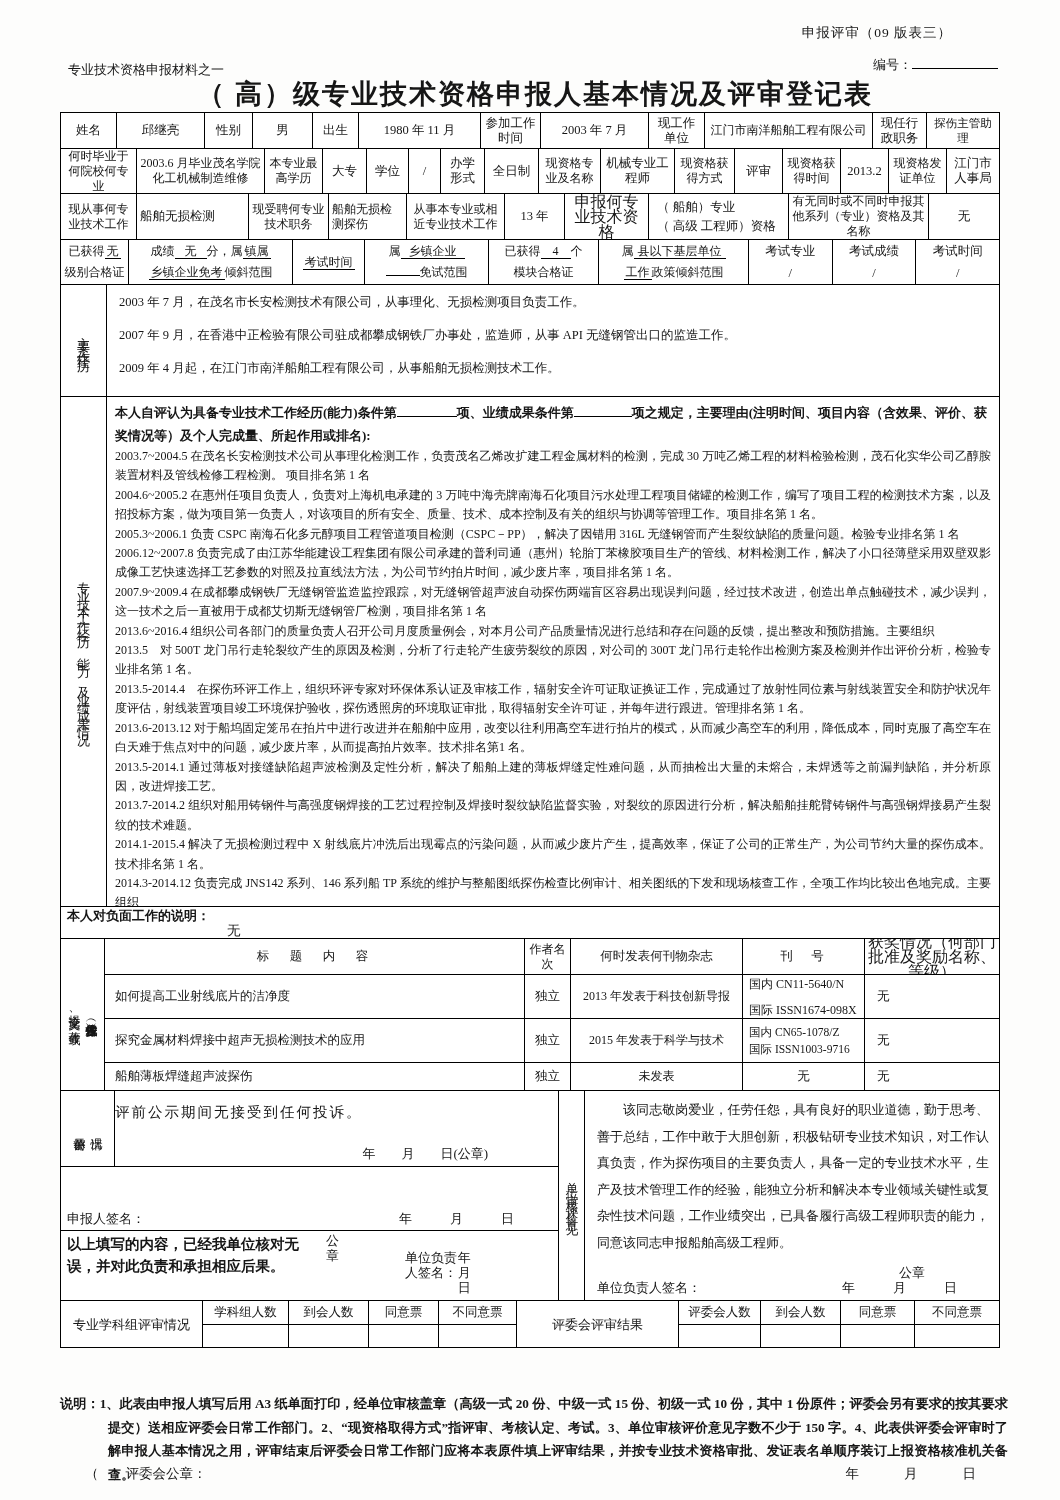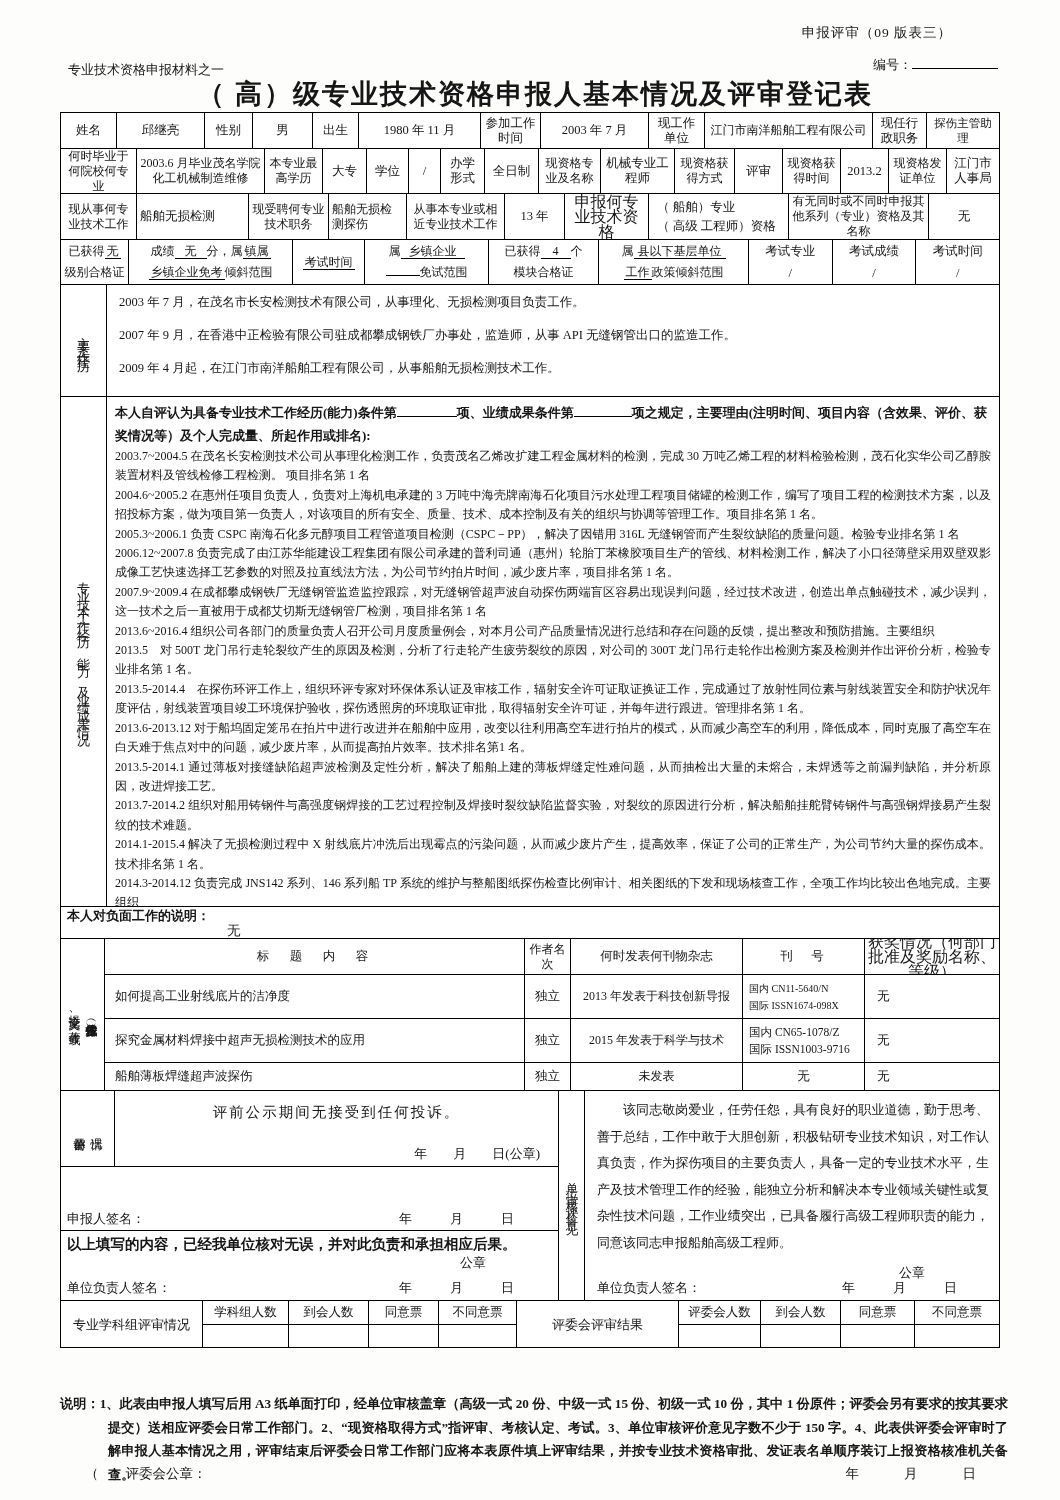--- a/index.html
+++ b/index.html
@@ -191,21 +191,21 @@
         <div class="c pub-h" style="width:420px; letter-spacing:4px">标　题　内　容</div>
         <div class="c pub-h" style="width:46px; font-size:12px">作者名次</div>
         <div class="c pub-h" style="width:172px">何时发表何刊物杂志</div>
         <div class="c pub-h" style="width:122px; letter-spacing:3px">刊　号</div>
         <div class="c pub-h endc grow" style="font-size:16px">获奖情况（何部门批准及奖励名称、等级）</div>
       </div>
       <div style="display:flex; border-bottom:1px solid #000; height:44px">
         <div class="c leftal" style="width:420px; padding-left:10px">如何提高工业射线底片的洁净度</div>
         <div class="c" style="width:46px">独立</div>
         <div class="c" style="width:172px; font-size:12px">2013 年发表于科技创新导报</div>
-        <div class="c leftal pre" style="width:122px; font-size:10px; line-height:17px; padding-left:6px">国内 CN11-5640/N
+        <div class="c leftal pre" style="width:122px; font-size:12px; line-height:26px; padding-left:6px">国内 CN11-5640/N
 国际 ISSN1674-098X</div>
         <div class="c endc grow leftal" style="padding-left:12px">无</div>
       </div>
       <div style="display:flex; border-bottom:1px solid #000; height:44px">
         <div class="c leftal" style="width:420px; padding-left:10px">探究金属材料焊接中超声无损检测技术的应用</div>
         <div class="c" style="width:46px">独立</div>
         <div class="c" style="width:172px; font-size:12px">2015 年发表于科学与技术</div>
         <div class="c leftal pre" style="width:122px; font-size:11.5px; line-height:17px; padding-left:6px">国内 CN65-1078/Z
 国际 ISSN1003-9716</div>
         <div class="c endc grow leftal" style="padding-left:12px">无</div>
@@ -220,32 +220,32 @@
     </div>
   </div>
 
   <div class="r" style="height:210px">
     <div style="width:498px; border-right:1px solid #000; display:flex; flex-direction:column">
       <div class="blk" style="height:76px">
         <div class="c" style="width:54px; flex-direction:row; gap:2px">
           <span style="writing-mode:vertical-lr; font-size:12px">评前公示</span>
           <span style="writing-mode:vertical-lr; font-size:12px">情况</span>
         </div>
-        <div style="flex:1; display:flex; flex-direction:column">
+        <div style="flex:1; display:flex; flex-direction:row">
           <div style="text-align:center; margin-top:14px; font-size:14.5px; letter-spacing:2px">评前公示期间无接受到任何投诉。</div>
           <div style="margin-top:auto; text-align:right; padding:0 18px 5px 0; font-size:13px">年　　月　　日(公章)</div>
         </div>
       </div>
       <div class="blk" style="height:64px; flex-direction:column; padding:3px 6px 2px 6px">
         <div class="signrow" style="margin-top:auto; padding-bottom:2px">
           <span>申报人签名：</span>
           <span style="padding-right:34px; letter-spacing:4px">年　　月　　日</span>
         </div>
       </div>
-      <div style="flex:1; display:flex; flex-direction:column; padding:2px 6px">
+      <div style="flex:1; display:flex; flex-direction:row; padding:2px 6px">
         <div class="bold14">以上填写的内容，已经我单位核对无误，并对此负责和承担相应后果。</div>
         <div style="text-align:right; padding-right:66px; font-size:13px">公章</div>
         <div class="signrow" style="margin-top:auto; padding-bottom:3px">
           <span>单位负责人签名：</span>
           <span style="padding-right:34px; letter-spacing:4px">年　　月　　日</span>
         </div>
       </div>
     </div>
     <div class="c" style="width:26px; padding:0">
       <span style="writing-mode:vertical-lr; font-size:12.5px; letter-spacing:6px">单位审核评价意见</span>

